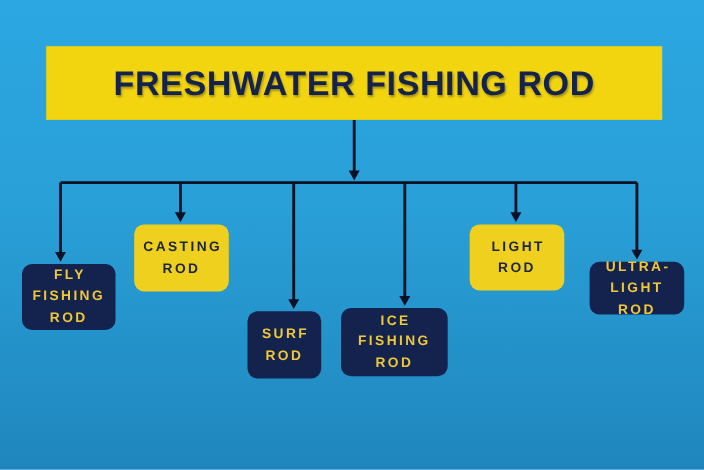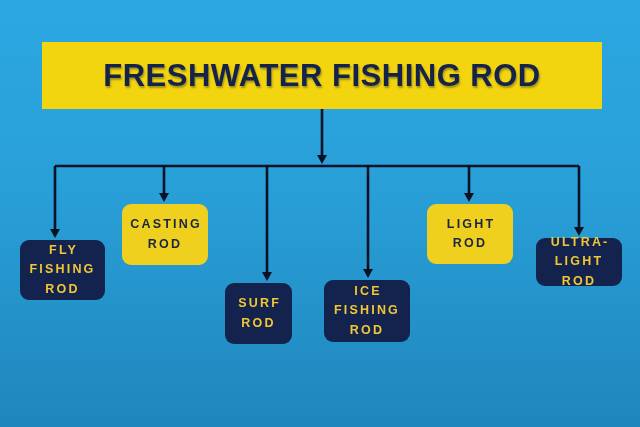--- a/index.html
+++ b/index.html
@@ -57,21 +57,21 @@
     text-indent: 2.2px; 
   }
   .node.navy { background: #14234e; }
   .node.navy .node-text { color: #f0c735; }
   .node.yellow { background: #f0d01e; }
   .node.yellow .node-text { color: #1b2540; }
 
   .n-fly    { left: 20px;  top: 240px; width: 85px; height: 60px; }
   .n-cast   { left: 122px; top: 204px; width: 86px; height: 61px; }
   .n-surf   { left: 225px; top: 283px; width: 67px; height: 61px; }
-  .n-ice    { left: 324px; top: 280px; width: 86px; height: 62px; }
+  .n-ice    { left: 310px; top: 280px; width: 97px; height: 62px; }
   .n-noodle { left: 427px; top: 204px; width: 86px; height: 60px; }
   .n-ultra  { left: 536px; top: 238px; width: 86px; height: 48px; }
 </style>
 </head>
 <body>
 
 <div class="canvas">
 
   <svg class="connectors" viewBox="0 0 640 427" xmlns="http://www.w3.org/2000/svg">
     <g stroke="#0c1226" stroke-width="2.6" fill="none">

